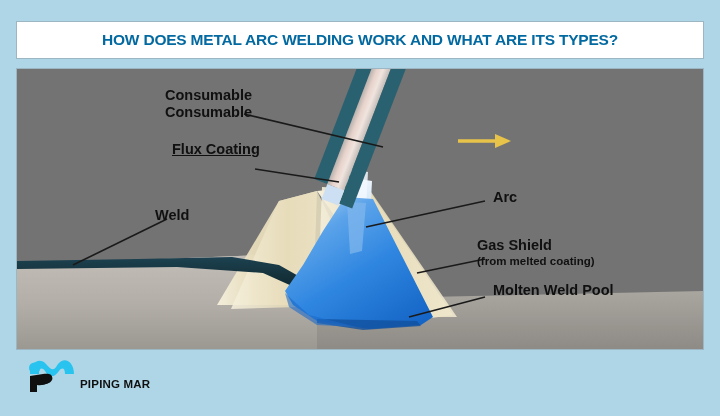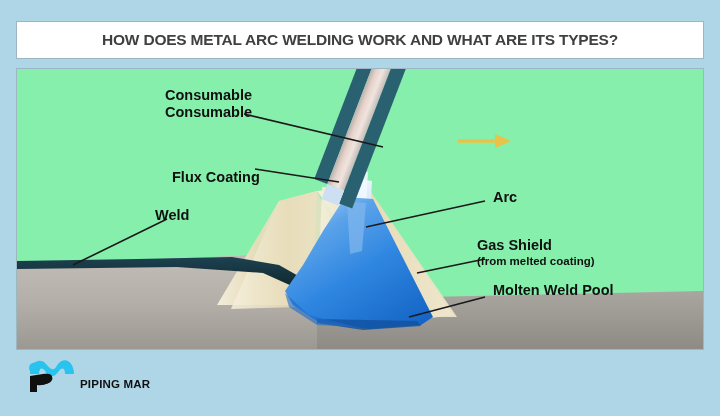--- a/index.html
+++ b/index.html
@@ -25,33 +25,33 @@
     background: #ffffff;
     border: 1px solid #9cb6c4;
     box-sizing: border-box;
     display: flex;
     align-items: center;
     justify-content: center;
   }
   #title-text {
     font-size: 15.5px;
     font-weight: bold;
-    color: #404040;
+    color: #0369a1;
     letter-spacing: -0.2px;
     white-space: nowrap;
   }
 
   
   #diagram-panel {
     position: absolute;
     left: 16px;
     top: 68px;
     width: 688px;
     height: 282px;
-    background: #86efac;
+    background: #737373;
     border: 1px solid #9cb6c4;
     box-sizing: border-box;
     overflow: hidden;
   }
   #diagram-svg {
     position: absolute;
     left: 0;
     top: 0;
     width: 686px;
     height: 280px;
@@ -70,21 +70,21 @@
   }
   .lbl .sub {
     display: block;
     font-size: 11.5px;
     font-weight: bold;
     line-height: 14px;
     text-align: center;
   }
 
   #label-consumable-electrode { left: 148px; top: 18px; }
-  #label-flux-coating        { left: 155px; top: 100px; }
+  #label-flux-coating        { left: 155px; top: 72px; text-decoration: underline; }
   #label-slag                { left: 138px; top: 138px; }
   #label-direction-of-weld   { left: 494px; top: 63px; }
   #label-arc                 { left: 476px; top: 120px; text-align: right; }
   #label-gas-shield          { left: 460px; top: 168px; }
   #label-molten-weld-pool    { left: 476px; top: 213px; }
 
   
   #logo {
     position: absolute;
     left: 24px;

